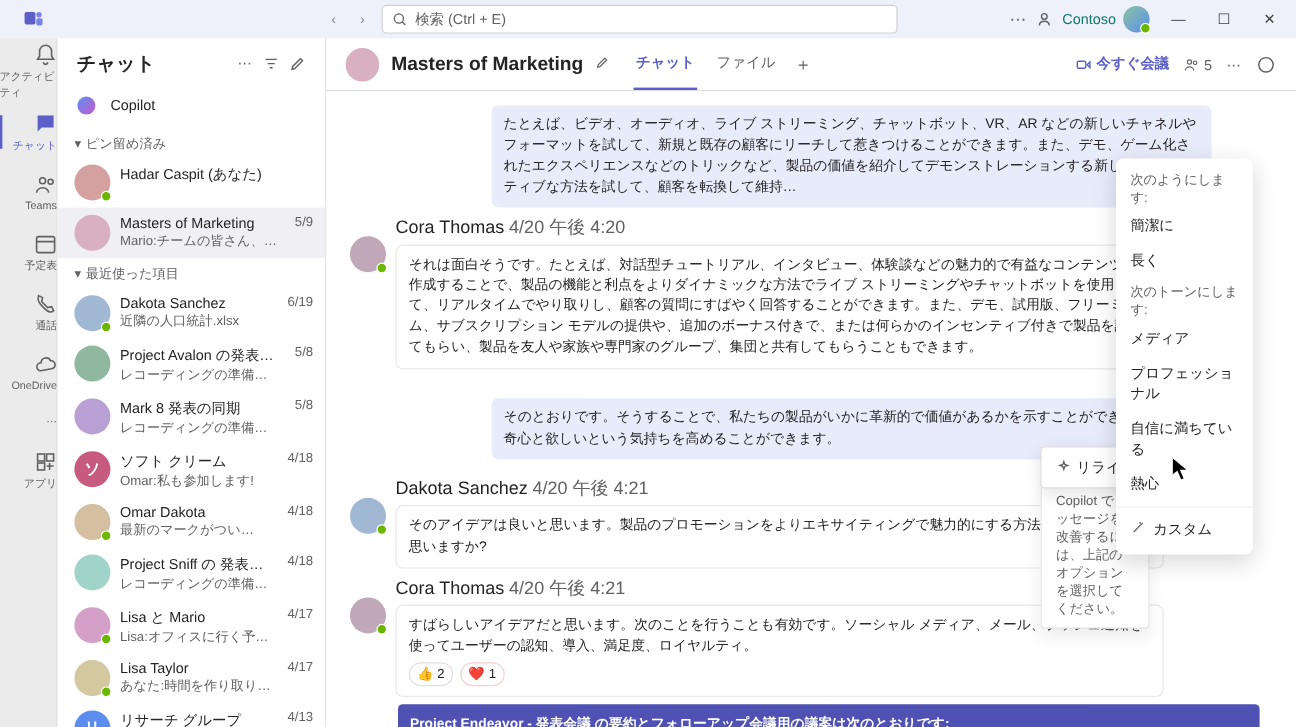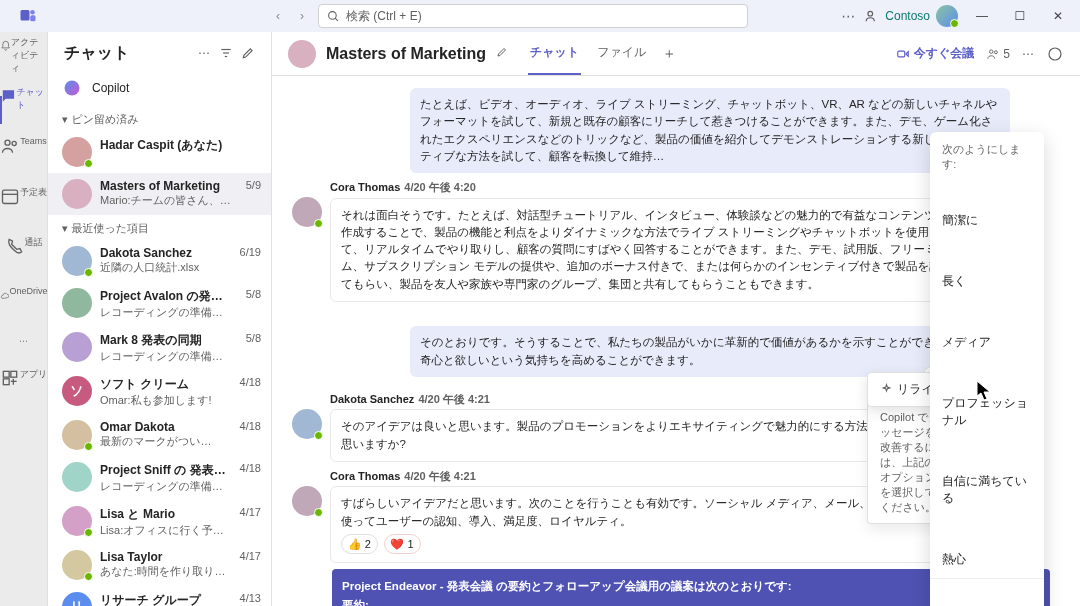--- a/index.html
+++ b/index.html
@@ -14,39 +14,39 @@
 .searchbox svg { margin-right: 6px; }
 .tb-right { margin-left: auto; display: flex; align-items: center; gap: 10px; }
 .tb-dots { color: #616161; font-size: 14px; }
 .tb-org { display: flex; align-items: center; gap: 6px; font-size: 12px; color: #0f766e; }
 .avatar-small { width: 22px; height: 22px; border-radius: 50%; background: linear-gradient(135deg,#8bc4a0,#5b8def); position: relative; }
 .winbtn { width: 28px; height: 28px; display: flex; align-items: center; justify-content: center; color: #424242; }
 
 
 .layout { display: flex; height: 574px; }
 .apprail { width: 48px; background: #ebebeb; border-right: 1px solid #e0e0e0; display: flex; flex-direction: column; align-items: center; padding-top: 4px; gap: 2px; }
-.rail-item { width: 48px; height: 48px; display: flex; flex-direction: row; align-items: flex-start; justify-content: center; font-size: 9px; color: #616161; cursor: pointer; position: relative; }
+.rail-item { width: 48px; height: 48px; display: flex; flex-direction: column; align-items: flex-end; justify-content: center; font-size: 9px; color: #616161; cursor: pointer; position: relative; }
 .rail-item.active { color: #5b5fc7; }
 .rail-item.active::before { content:""; position:absolute; left:0; top:10px; bottom:10px; width:2px; background:#5b5fc7; }
 .rail-icon { width: 20px; height: 20px; margin-bottom: 2px; }
 
 
 .chatlist { width: 224px; background: #fff; border-right: 1px solid #e0e0e0; display: flex; flex-direction: column; }
 .chatlist-header { display: flex; align-items: center; padding: 10px 12px 6px 16px; }
 .chatlist-header h2 { font-size: 16px; font-weight: 700; flex: 1; }
 .hdr-ic { width: 22px; height: 22px; display: flex; align-items: center; justify-content: center; color: #616161; cursor: pointer; }
 .pill { display:flex; align-items:center; gap:10px; padding:8px 14px; cursor:pointer; }
 .pill .cp-icon { width:20px; height:20px; }
 .section-label { font-size: 11px; color:#616161; padding: 6px 12px 4px 14px; display:flex; align-items:center; gap:4px; }
 .chat-item { display:flex; align-items:flex-start; gap:8px; padding:6px 10px 6px 14px; cursor:pointer; }
 .chat-item.selected { background:#f0f0f4; }
 .ci-avatar { width:30px; height:30px; border-radius:50%; background:#c8c8d0; flex:0 0 30px; position:relative; }
 .ci-avatar.letter { display:flex; align-items:center; justify-content:center; font-weight:600; color:#fff; font-size:13px; }
 .ci-body { flex:1; min-width:0; }
-.ci-title { font-size:12px; font-weight:700; white-space:nowrap; overflow:hidden; text-overflow:ellipsis; }
+.ci-title { font-size:12px; font-weight:400; white-space:nowrap; overflow:hidden; text-overflow:ellipsis; }
 .ci-preview { font-size:11px; color:#616161; white-space:nowrap; overflow:hidden; text-overflow:ellipsis; }
 .ci-meta { font-size:11px; color:#616161; margin-left:4px; flex:0 0 auto;text-align:center; }
 
 
 .main { flex:1; display:flex; flex-direction:column; background:#fff; position:relative; }
 .main-header { height:44px; border-bottom:1px solid #e0e0e0; display:flex; align-items:center; padding:0 16px; gap:10px; }
 .mh-avatar { width:28px; height:28px; border-radius:50%; background:#d8b0c0; }
 .mh-title { font-size:16px; font-weight:700; }
 .mh-edit { color:#616161; }
 .mh-tabs { display:flex; gap:14px; margin-left:10px; height:100%; align-items:center; }
@@ -55,41 +55,41 @@
 .mh-add { color:#616161; font-size:14px; }
 .mh-right { margin-left:auto; display:flex; align-items:center; gap:12px; color:#616161; font-size:12px; }
 .mh-meet { color:#5b5fc7; font-weight:600; display:flex; align-items:center; gap:4px; }
 
 
 .messages { flex:1; overflow:auto; padding:8px 70px 4px 20px; font-size:11.5px; line-height:1.5; color:#242424; }
 .msg-sent { background:#e8ebfa; border-radius:6px; padding:8px 10px; margin:4px 0 4px 80px; max-width:600px; margin-left:auto; position:relative; }
 .msg-group { display:flex; gap:8px; margin-top:6px; }
 .mg-avatar { width:30px; height:30px; border-radius:50%; background:#c0a8b8; flex:0 0 30px; margin-top:18px; position:relative; }
 .presence { position:absolute; right:-1px; bottom:-1px; width:9px; height:9px; border-radius:50%; background:#6bb700; border:1.5px solid #fff; }
-.mg-head { font-size:11px; color:#616161; margin-bottom:2px;font-weight:bold; }
+.mg-head { font-size:15px; color:#616161; margin-bottom:2px; }
 .mg-head .name { color:#242424; margin-right:4px; }
 .mg-bubble { background:#fff; border:1px solid #e8e8e8; border-radius:6px; padding:8px 10px; max-width:640px; }
 .reactions { display:flex; gap:6px; margin-top:4px; }
 .react { background:#fff; border:1px solid #e0e0e0; border-radius:12px; padding:1px 6px; font-size:11px; display:flex; align-items:center; gap:3px; }
 .react.red { border-color:#f3d0d0; }
 .timestamp-right { font-size:11px; color:#616161; text-align:right; margin:6px 0 2px 0; }
 
 
 .compose-wrap { margin:6px 0 4px 0; }
 .compose-box { background:#4f52b2; color:#fff; border-radius:4px; padding:8px 10px; font-size:11.5px; line-height:1.6; }
 .compose-box b { font-weight:700; }
 
 
 .float-toolbar { position:absolute; top:340px; left:595px; background:#fff; border:1px solid #e0e0e0; border-radius:4px; box-shadow:0 4px 14px rgba(0,0,0,0.12); display:flex; align-items:center; padding:4px; gap:4px; z-index:20; }
 .ft-btn { display:flex; align-items:center; gap:4px; padding:4px 8px; font-size:12px; border-radius:4px; cursor:pointer; }
 .ft-btn.active { background:#ededf5; }
 .hint-bar { position:absolute; top:370px; left:595px; right:122px; background:#fff; border:1px solid #e0e0e0; border-top:none; border-radius:0 0 4px 4px; padding:8px 12px; font-size:11px; color:#616161; z-index:19; box-shadow:0 6px 14px rgba(0,0,0,0.08); }
 .dropdown { position:absolute; top:100px; left:658px; width:114px; background:#fff; border-radius:6px; box-shadow:0 6px 20px rgba(0,0,0,0.16); padding:6px 0; z-index:25; font-size:12px; }
 .dd-label { font-size:11px; color:#616161; padding:4px 12px 2px 12px; }
-.dd-item { padding:6px 12px; cursor:pointer; display:flex; align-items:flex-start; gap:6px;margin-top:32px; }
+.dd-item { padding:6px 12px; cursor:pointer; display:flex; align-items:flex-start; gap:6px; }
 .dd-sep { height:1px; background:#eee; margin:4px 0; }
 
 .cursor { position:absolute; top:349px; left:705px; z-index:30; pointer-events:none; }
 
 </style>
 </head>
 <body>
 
 <div class="titlebar">
   <div class="tb-app">
@@ -432,20 +432,21 @@
     <div class="hint-bar"><span>Copilot でメッセージを改善するには、上記のオプションを選択してください。</span></div>
 
     <div class="dropdown">
       <div class="dd-label">次のようにします:</div>
       <div class="dd-item">
           <span>簡潔に</span>
         </div>
       <div class="dd-item">
           <span>長く</span>
         </div>
+      <div class="dd-label">次のトーンにします:</div>
       <div class="dd-item">
           <span>メディア</span>
         </div>
       <div class="dd-item">
           <span>プロフェッショナル</span>
         </div>
       <div class="dd-item">
           <span>自信に満ちている</span>
         </div>
       <div class="dd-item">

